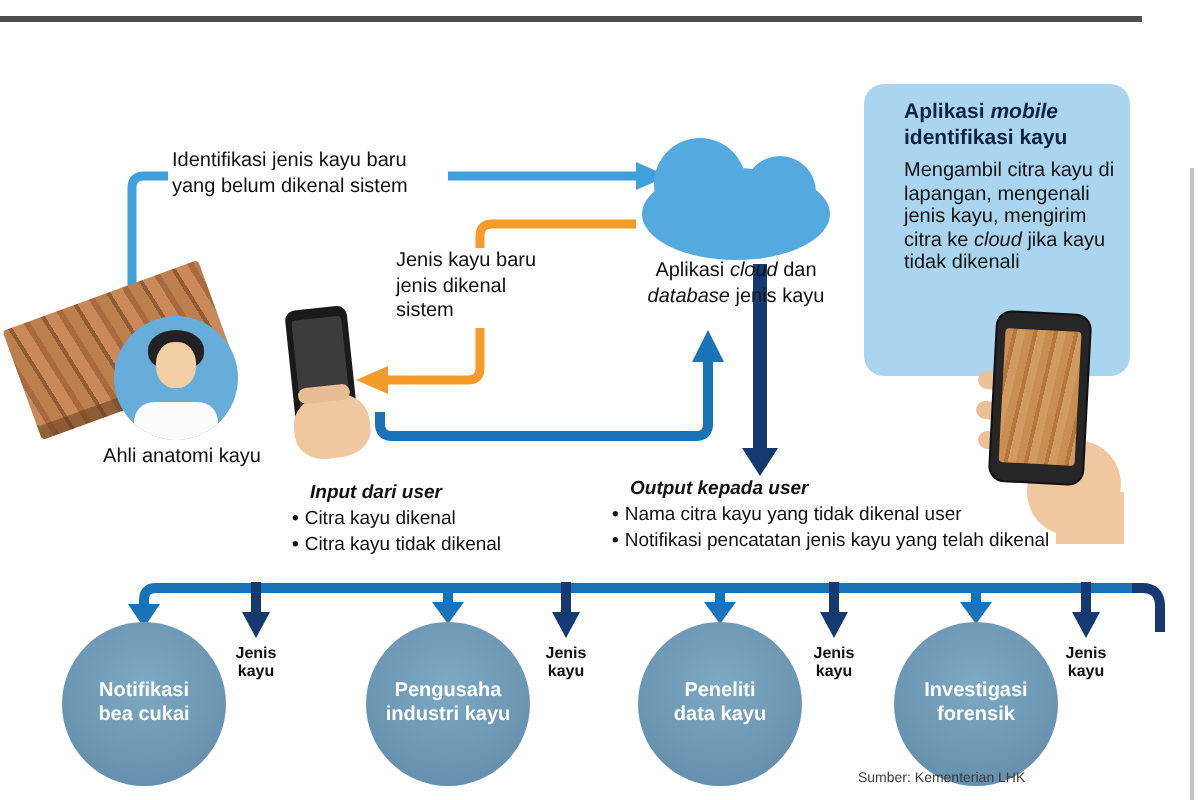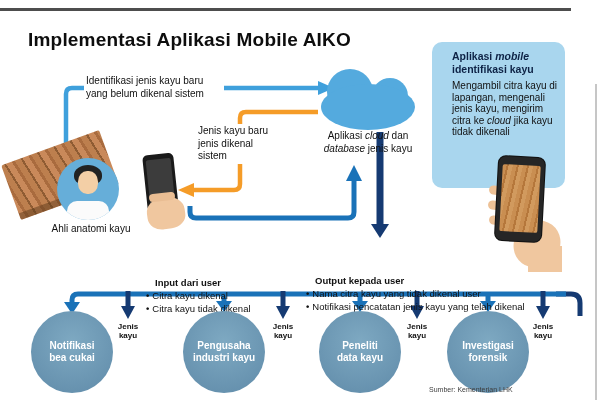--- a/index.html
+++ b/index.html
@@ -14,21 +14,21 @@
 
   .connectors{left:0;top:0;width:600px;height:400px;}
 
   .lbl{font-size:10px;line-height:12.5px;background:#fff;padding:1px 2px;}
   .lbl-identifikasi{left:84px;top:74px;width:136px;}
   .lbl-jenis-baru{left:196px;top:124px;width:92px;}
   .lbl-cloud{left:302px;top:129px;width:128px;text-align:center;background:transparent;}
   .lbl-ahli{left:33px;top:222px;width:112px;text-align:center;background:transparent;}
 
   .io-block{font-size:9.5px;line-height:13px;}
-  .io-head{font-weight:bold;margin-left:9px;margin-top:36px;}
+  .io-head{font-weight:bold;font-style:italic;margin-left:9px;}
   .io-item::before{content:"\2022";margin-right:3px;font-weight:bold;}
   .input-block{left:146px;top:240px;width:160px;}
   .output-block{left:306px;top:238px;width:260px;}
 
   .panel{left:432px;top:42px;width:133px;height:146px;border-radius:10px;
          background:var(--panel-bg,#a9d6ee);padding:8px 20px;box-sizing:border-box;}
   .panel-title{font-size:10.5px;font-weight:bold;line-height:12.5px;color:#0d2245;}
   .panel-body{font-size:10px;line-height:11.5px;margin-top:5px;width:112px;}
 
   .wood-plank{left:8px;top:146px;width:104px;height:58px;transform:rotate(-20deg);
@@ -70,21 +70,20 @@
   .source{left:429px;top:386px;font-size:7px;color:#3c3c3c;}
 </style>
 </head>
 <body>
 
 <div class="stage">
 
   <div class="abs top-rule"></div>
   <div class="abs right-rule"></div>
 
-  <div class="abs title">Implementasi Aplikasi Mobile AIKO</div>
 
   <svg class="abs connectors" viewBox="0 0 600 400">
 
     <g>
       <path d="M66,150 V94 Q66,88 72,88 H318" fill="none" style="stroke:var(--sky-blue,#3fa0dc)" stroke-width="4.5"></path>
       <polygon points="318,81 334,88 318,95" style="fill:var(--sky-blue,#3fa0dc)"></polygon>
     </g>
 
     <g>
       <path d="M318,112 H246 Q240,112 240,118 V184 Q240,190 234,190 H192" fill="none" style="stroke:var(--orange,#f59c28)" stroke-width="4.5"></path>

